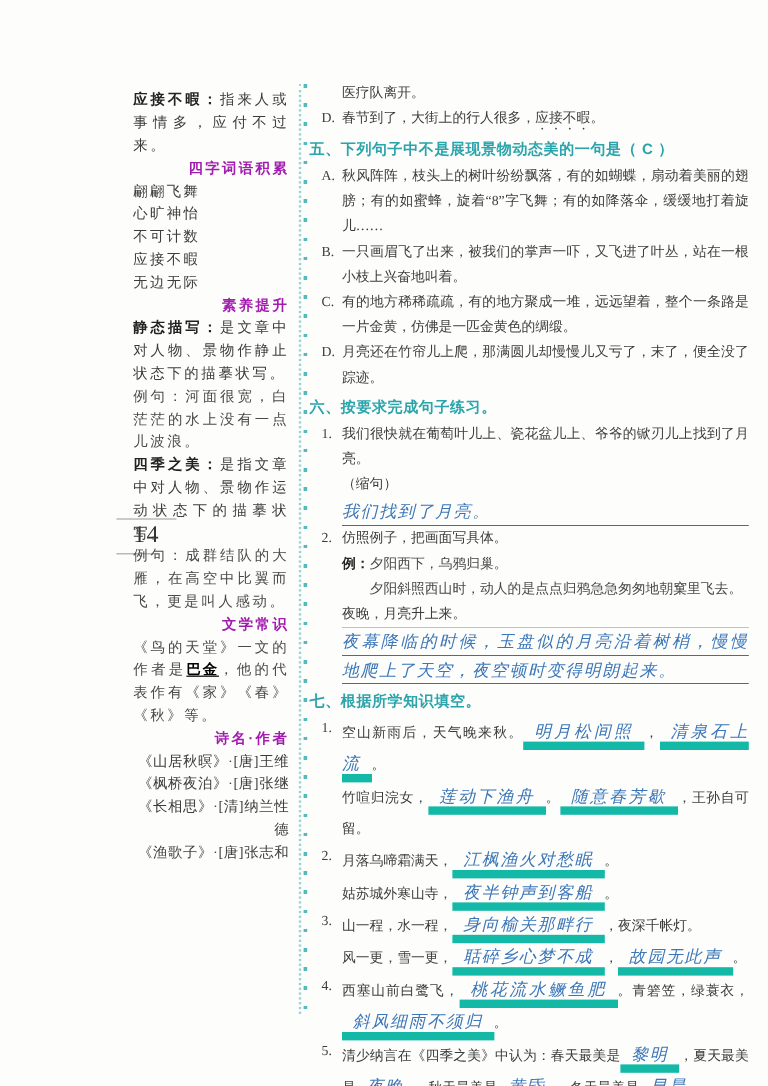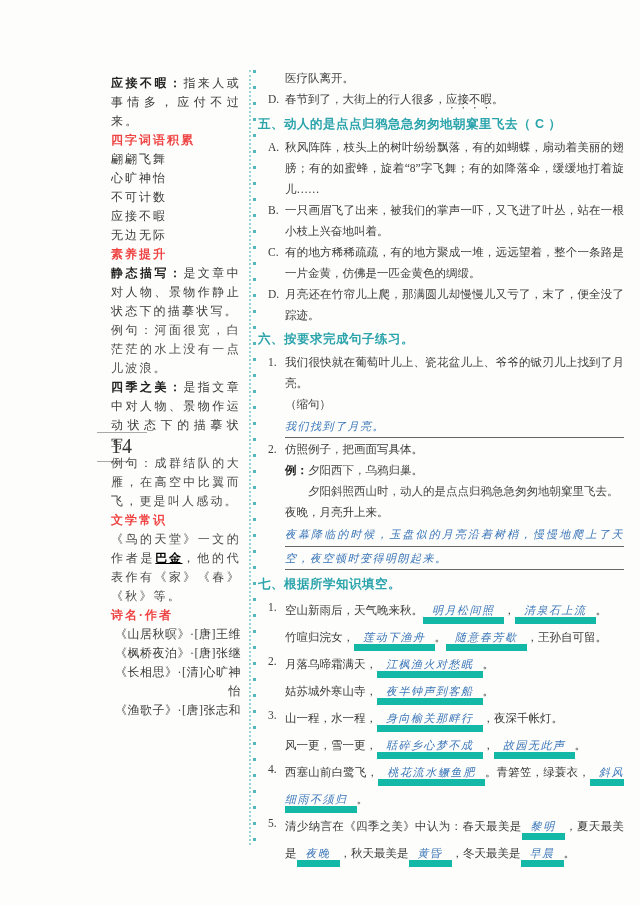--- a/index.html
+++ b/index.html
@@ -16,22 +16,22 @@
   .divider{position:absolute;left:249px;top:70px;height:775px;width:0;
         border-left:2px dotted #9ad6d9;}
   .divider::after{content:"";position:absolute;left:2px;top:0;width:3px;height:775px;
         background:repeating-linear-gradient(to bottom,#54b8bc 0 3px,transparent 3px 16px);}
 
   
   .sidebar{position:absolute;left:111px;top:74px;width:130px;font-size:12px;
         line-height:19px;letter-spacing:2.2px;text-align:justify;}
   .sidebar p{margin:0;}
   .term{font-family:"Liberation Sans",sans-serif;font-weight:bold;color:#222;}
-  .s-head{color:#ef4444;font-family:"Liberation Sans",sans-serif;font-weight:bold;
-        text-align:left;letter-spacing:2px;margin:1px 0;}
+  .s-head{color:#a21caf;font-family:"Liberation Sans",sans-serif;font-weight:bold;
+        text-align:right;letter-spacing:2px;margin:1px 0;}
   .wordlist div{letter-spacing:2px;}
   .example{color:#4a4a4a;}
   .lit-answer{font-weight:bold;text-decoration:underline;letter-spacing:1px;color:#000000;}
   .poemline{letter-spacing:0.5px;text-align:right;}
 
   
   .main{position:absolute;left:258px;top:68px;width:366px;font-size:11.5px;
         line-height:21px;}
   .main p{margin:0;}
   .tail{padding-left:27px;}
@@ -40,21 +40,21 @@
   .q-ans{color:#2ba4ac;font-weight:bold;}
   .option,.numitem{display:flex;padding-left:10px;}
   .olabel,.nlabel{width:17px;flex:none;}
   .otext,.ncontent{flex:1;text-align:justify;margin:0;}
   .emph{-webkit-text-emphasis:filled dot #3c3c3c;-webkit-text-emphasis-position:under right;
         text-emphasis:filled dot #3c3c3c;text-emphasis-position:under right;}
   .bold{font-family:"Liberation Sans",sans-serif;font-weight:bold;color:#222;}
   .kai{color:#474747;}
   .indent2{text-indent:2em;}
   .hand{color:#3a76b8;font-family:"DejaVu Serif",serif;font-style:italic;
-        font-size:11px;letter-spacing:1.5px;}
+        font-size:14px;letter-spacing:1.5px;}
   .ans-area{display:block;line-height:24px;min-height:24px;
         background-image:repeating-linear-gradient(to bottom,transparent 0,transparent 22.5px,#666 22.5px,#666 23.5px);}
   .q7 .ncontent{line-height:26px;}
   .bl{border-bottom:7px solid #14b8a6;padding:0 9px;}
 </style>
 </head>
 <body>
 
 <div class="page">
 
@@ -82,35 +82,35 @@
     <p><span class="term">四季之美：</span><span>是指文章中对人物、景物作运动状态下的描摹状写。</span></p>
     <p class="example"><span>例句：</span><span>成群结队的大雁，在高空中比翼而飞，更是叫人感动。</span></p>
 
     <p class="s-head">文学常识</p>
     <p class="example"><span>《鸟的天堂》一文的作者是</span><span class="lit-answer">巴金</span><span>，他的代表作有《家》《春》《秋》等。</span></p>
 
     <p class="s-head">诗名·作者</p>
     <div>
       <p class="poemline">《山居秋暝》·[唐]王维</p>
       <p class="poemline">《枫桥夜泊》·[唐]张继</p>
-      <p class="poemline">《长相思》·[清]心旷神怡</p>
+      <p class="poemline">《长相思》·[清]纳兰性德</p>
       <p class="poemline">《渔歌子》·[唐]张志和</p>
     </div>
   </aside>
 
   <main class="main">
 
     <p class="tail">医疗队离开。</p>
 
     <div class="option">
       <span class="olabel">D.</span>
       <p class="otext"><span>春节到了，大街上的行人很多，</span><span class="emph">应接不暇</span><span>。</span></p>
     </div>
 
-    <p class="qhead"><span>五、动人的是点点归鸦急急匆匆地朝窠里飞去（ </span><span class="q-ans">C</span><span> ）</span></p>
+    <p class="qhead"><span>五、下列句子中不是展现景物动态美的一句是（ </span><span class="q-ans">C</span><span> ）</span></p>
 
     <div class="option">
       <span class="olabel">A.</span>
       <p class="otext">秋风阵阵，枝头上的树叶纷纷飘落，有的如蝴蝶，扇动着美丽的翅膀；有的如蜜蜂，旋着“8”字飞舞；有的如降落伞，缓缓地打着旋儿……</p>
     </div>
     <div class="option">
       <span class="olabel">B.</span>
       <p class="otext">一只画眉飞了出来，被我们的掌声一吓，又飞进了叶丛，站在一根小枝上兴奋地叫着。</p>
     </div>
     <div class="option">

